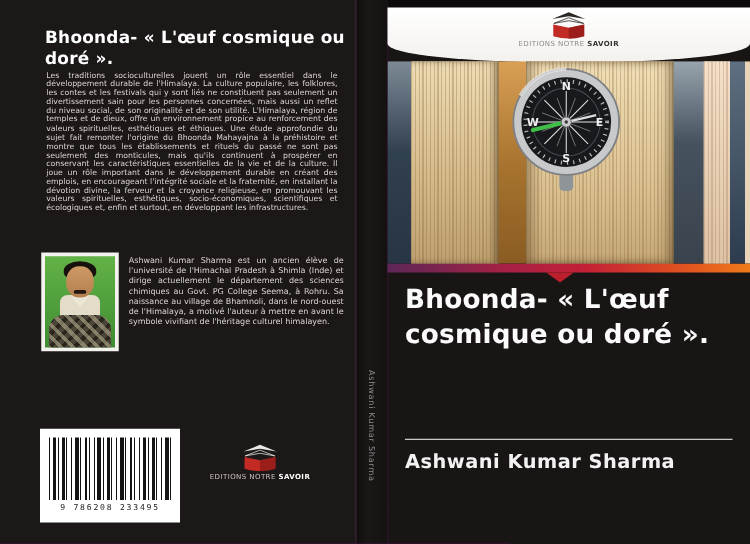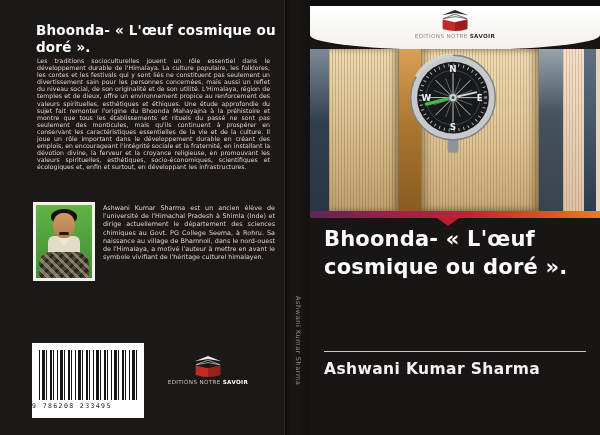--- a/index.html
+++ b/index.html
@@ -48,21 +48,21 @@
     position:absolute; left:7px; right:7px; top:7px; height:50px;
     background:
       repeating-linear-gradient(90deg,
         #141414 0 1px, #fff 1px 3px,
         #141414 3px 6px, #fff 6px 7px,
         #141414 7px 8px, #fff 8px 11px,
         #141414 11px 13px, #fff 13px 14px,
         #141414 14px 15px, #fff 15px 18px);
   }
   .barcode-number {
-    position:absolute; left:0; right:0; top:59px; text-align:left;
+    position:absolute; left:0; right:0; top:59px; text-align:center;
     font-family:"DejaVu Sans Mono","Liberation Mono",monospace;
     font-size:6.5px; letter-spacing:1.4px; color:#1a1a1a; white-space:nowrap;
   }
 
   
   .pub-logo { position:absolute; width:90px; text-align:center; }
   .pub-back-logo { left:163px; top:355px; }
   .pub-icon { width:32px; height:23px; display:block; margin:0 auto; }
   .pub-text { display:block; margin-top:1px; font-size:5.6px; letter-spacing:.35px; white-space:nowrap; }
   .pub-back-logo .pub-text { color:#c9c5c1; }

